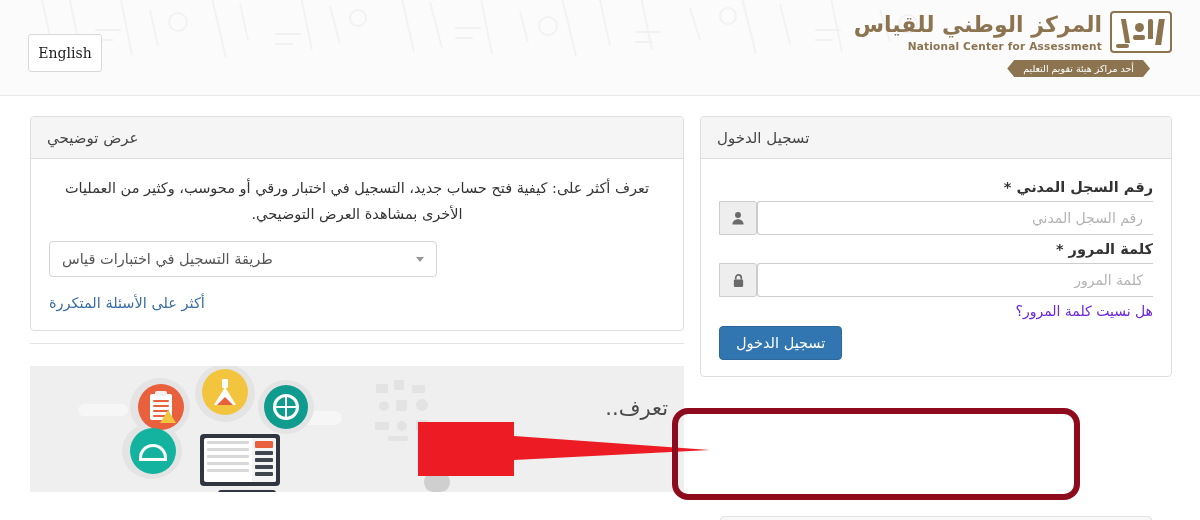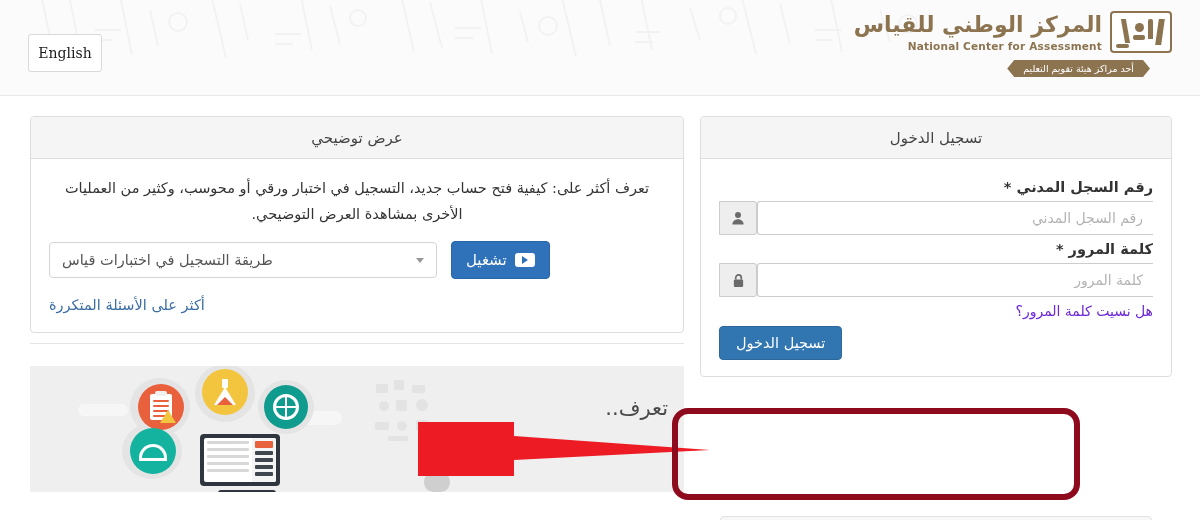--- a/index.html
+++ b/index.html
@@ -123,21 +123,21 @@
     border-radius: 4px;
   }
   .panel-head {
     height: 42px;
     background: #f5f5f5;
     border-bottom: 1px solid #dddddd;
     border-radius: 3px 3px 0 0;
     padding: 0 16px;
     display: flex;
     align-items: center;
-    justify-content: center;
+    justify-content: flex-end;
   }
   .panel-title {
     font-size: 15px;
     color: #444444;
   }
   .panel-body { padding: 16px; }
 
   
   .login-panel {
     position: absolute;
@@ -242,21 +242,20 @@
     font-size: 14.5px;
     line-height: 1.8;
     color: #333333;
     text-align: center;
     margin: 0 0 14px 0;
   }
   .demo-row {
     display: flex;
     flex-direction: row-reverse;
     align-items: center;
-    gap: 14px;
     justify-content: flex-start;
     padding-right: 0;
   }
   .demo-select {
     width: 388px;
     height: 36px;
     border: 1px solid #d5d5d5;
     border-radius: 4px;
     background: #ffffff;
     display: flex;
@@ -534,24 +533,20 @@
         <span class="panel-title">عرض توضيحي</span>
       </div>
       <div class="panel-body demo-body">
         <p class="demo-text">تعرف أكثر على: كيفية فتح حساب جديد، التسجيل في اختبار ورقي أو محوسب، وكثير من العمليات الأخرى بمشاهدة العرض التوضيحي.</p>
 
         <div class="demo-row">
           <div class="demo-select">
             <span class="demo-select-label">طريقة التسجيل في اختبارات قياس</span>
             <span class="caret"></span>
           </div>
-          <button class="btn-play">
-            <span>تشغيل</span>
-            <span class="yt-icon"></span>
-          </button>
         </div>
 
         <div class="faq-row">
           <a class="faq-link">أكثر على الأسئلة المتكررة</a>
         </div>
       </div>
     </div>
 
     <div class="divider"></div>
 

